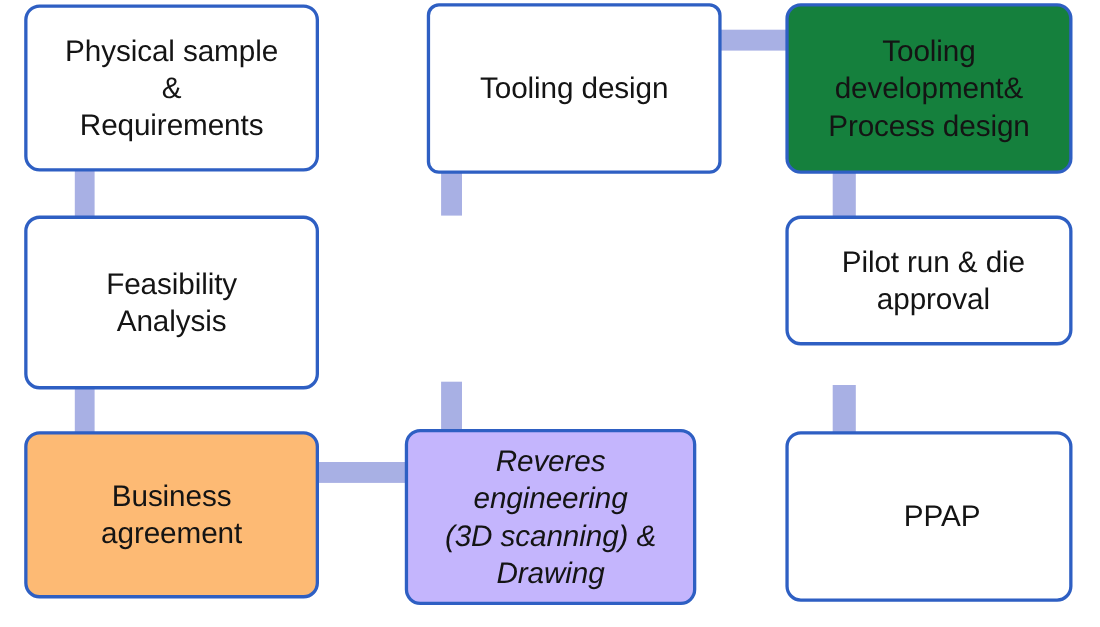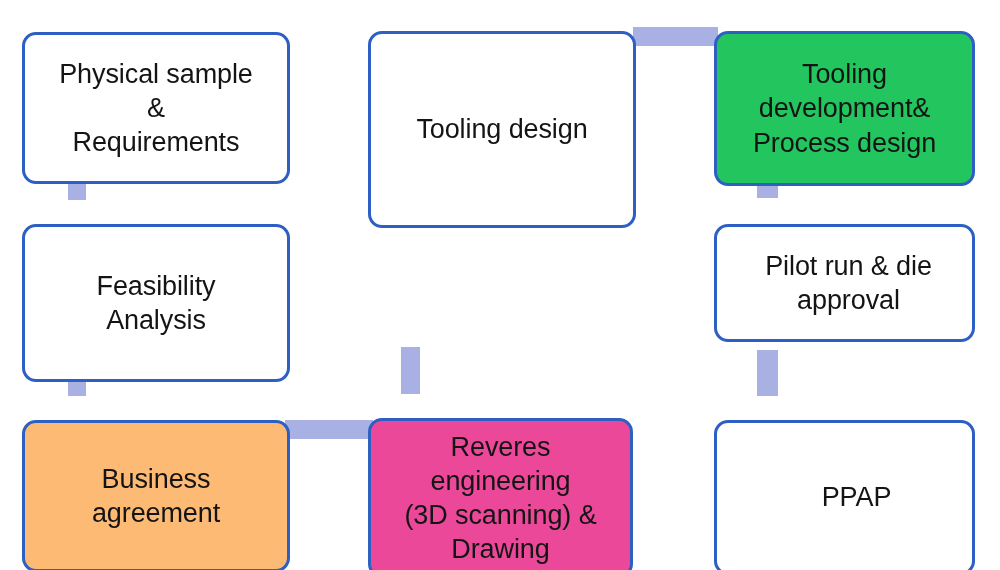--- a/index.html
+++ b/index.html
@@ -33,34 +33,33 @@
     box-sizing: border-box;
     background: #ffffff;
     border: 3px solid #2e5fc3;
     border-radius: 14px;
     z-index: 2;
     display: flex;
     align-items: center;
     justify-content: center;
     text-align: center;
     padding: 2px 8px;
-    margin-top: 28px;
   }
   .node-label {
     color: #141414;
     font-size: 27px;
     line-height: 1.26;
     letter-spacing: -0.1px;
     white-space: pre-line;
     font-weight: 400;
   }
 
   
   #node-physical-sample      { left: 22px;  top: 4px;   width: 268px; height: 152px; }
-  #node-tooling-design       { left: 368px; top: 3px;   width: 268px; height: 197px; }
+  #node-tooling-design       { left: 388px; top: 3px;   width: 268px; height: 155px; border-radius: 11px; }
   #node-tooling-development  { left: 714px; top: 3px;   width: 261px; height: 155px; }
 
   #node-feasibility-analysis { left: 22px;  top: 196px; width: 268px; height: 158px; }
   #node-design-validation    { left: 358px; top: 191px; width: 268px; height: 160px; }
   #node-pilot-run            { left: 714px; top: 196px; width: 261px; height: 118px; padding-left: 16px; }
 
   #node-business-agreement   { left: 22px;  top: 392px; width: 268px; height: 152px; }
   #node-reverse-engineering  { left: 368px; top: 390px; width: 265px; height: 160px; }
   #node-ppap                 { left: 714px; top: 392px; width: 261px; height: 155px; }
 
@@ -100,21 +99,21 @@
   <div class="node" id="node-physical-sample" style="border-color: rgb(46, 95, 195); background: rgb(255, 255, 255);">
     <span class="node-label" style="color: rgb(20, 20, 20);">Physical sample
 &amp;
 Requirements</span>
   </div>
 
   <div class="node" id="node-tooling-design" style="border-color: rgb(46, 95, 195); background: rgb(255, 255, 255);">
     <span class="node-label" style="color: rgb(20, 20, 20);">Tooling design</span>
   </div>
 
-  <div class="node" id="node-tooling-development" style="border-color: rgb(46, 95, 195); background: #22c55e;">
+  <div class="node" id="node-tooling-development" style="border-color: rgb(46, 95, 195); background: #15803d;">
     <span class="node-label" style="color: rgb(20, 20, 20);">Tooling
 development&amp;
 Process design</span>
   </div>
 
   <div class="node" id="node-feasibility-analysis" style="border-color: rgb(46, 95, 195); background: rgb(255, 255, 255); justify-content: center;">
     <span class="node-label" style="color: rgb(20, 20, 20);">Feasibility
 Analysis</span>
   </div>
 
@@ -122,21 +121,21 @@
   <div class="node" id="node-pilot-run" style="border-color: rgb(46, 95, 195); background: rgb(255, 255, 255);">
     <span class="node-label" style="color: rgb(20, 20, 20);">Pilot run &amp; die
 approval</span>
   </div>
 
   <div class="node" id="node-business-agreement" style="border-color: rgb(46, 95, 195); background: #fdba74;">
     <span class="node-label" style="color: rgb(20, 20, 20);">Business
 agreement</span>
   </div>
 
-  <div class="node" id="node-reverse-engineering" style="border-color: rgb(46, 95, 195); background: #ec4899;">
+  <div class="node" id="node-reverse-engineering" style="border-color: rgb(46, 95, 195); background: #c4b5fd; font-style: italic;">
     <span class="node-label" style="color: rgb(20, 20, 20);">Reveres
 engineering
 (3D scanning) &amp;
 Drawing</span>
   </div>
 
   <div class="node" id="node-ppap" style="border-color: rgb(46, 95, 195); background: rgb(255, 255, 255); padding-left: 32px;">
     <span class="node-label" style="color: rgb(20, 20, 20);">PPAP</span>
   </div>
 

